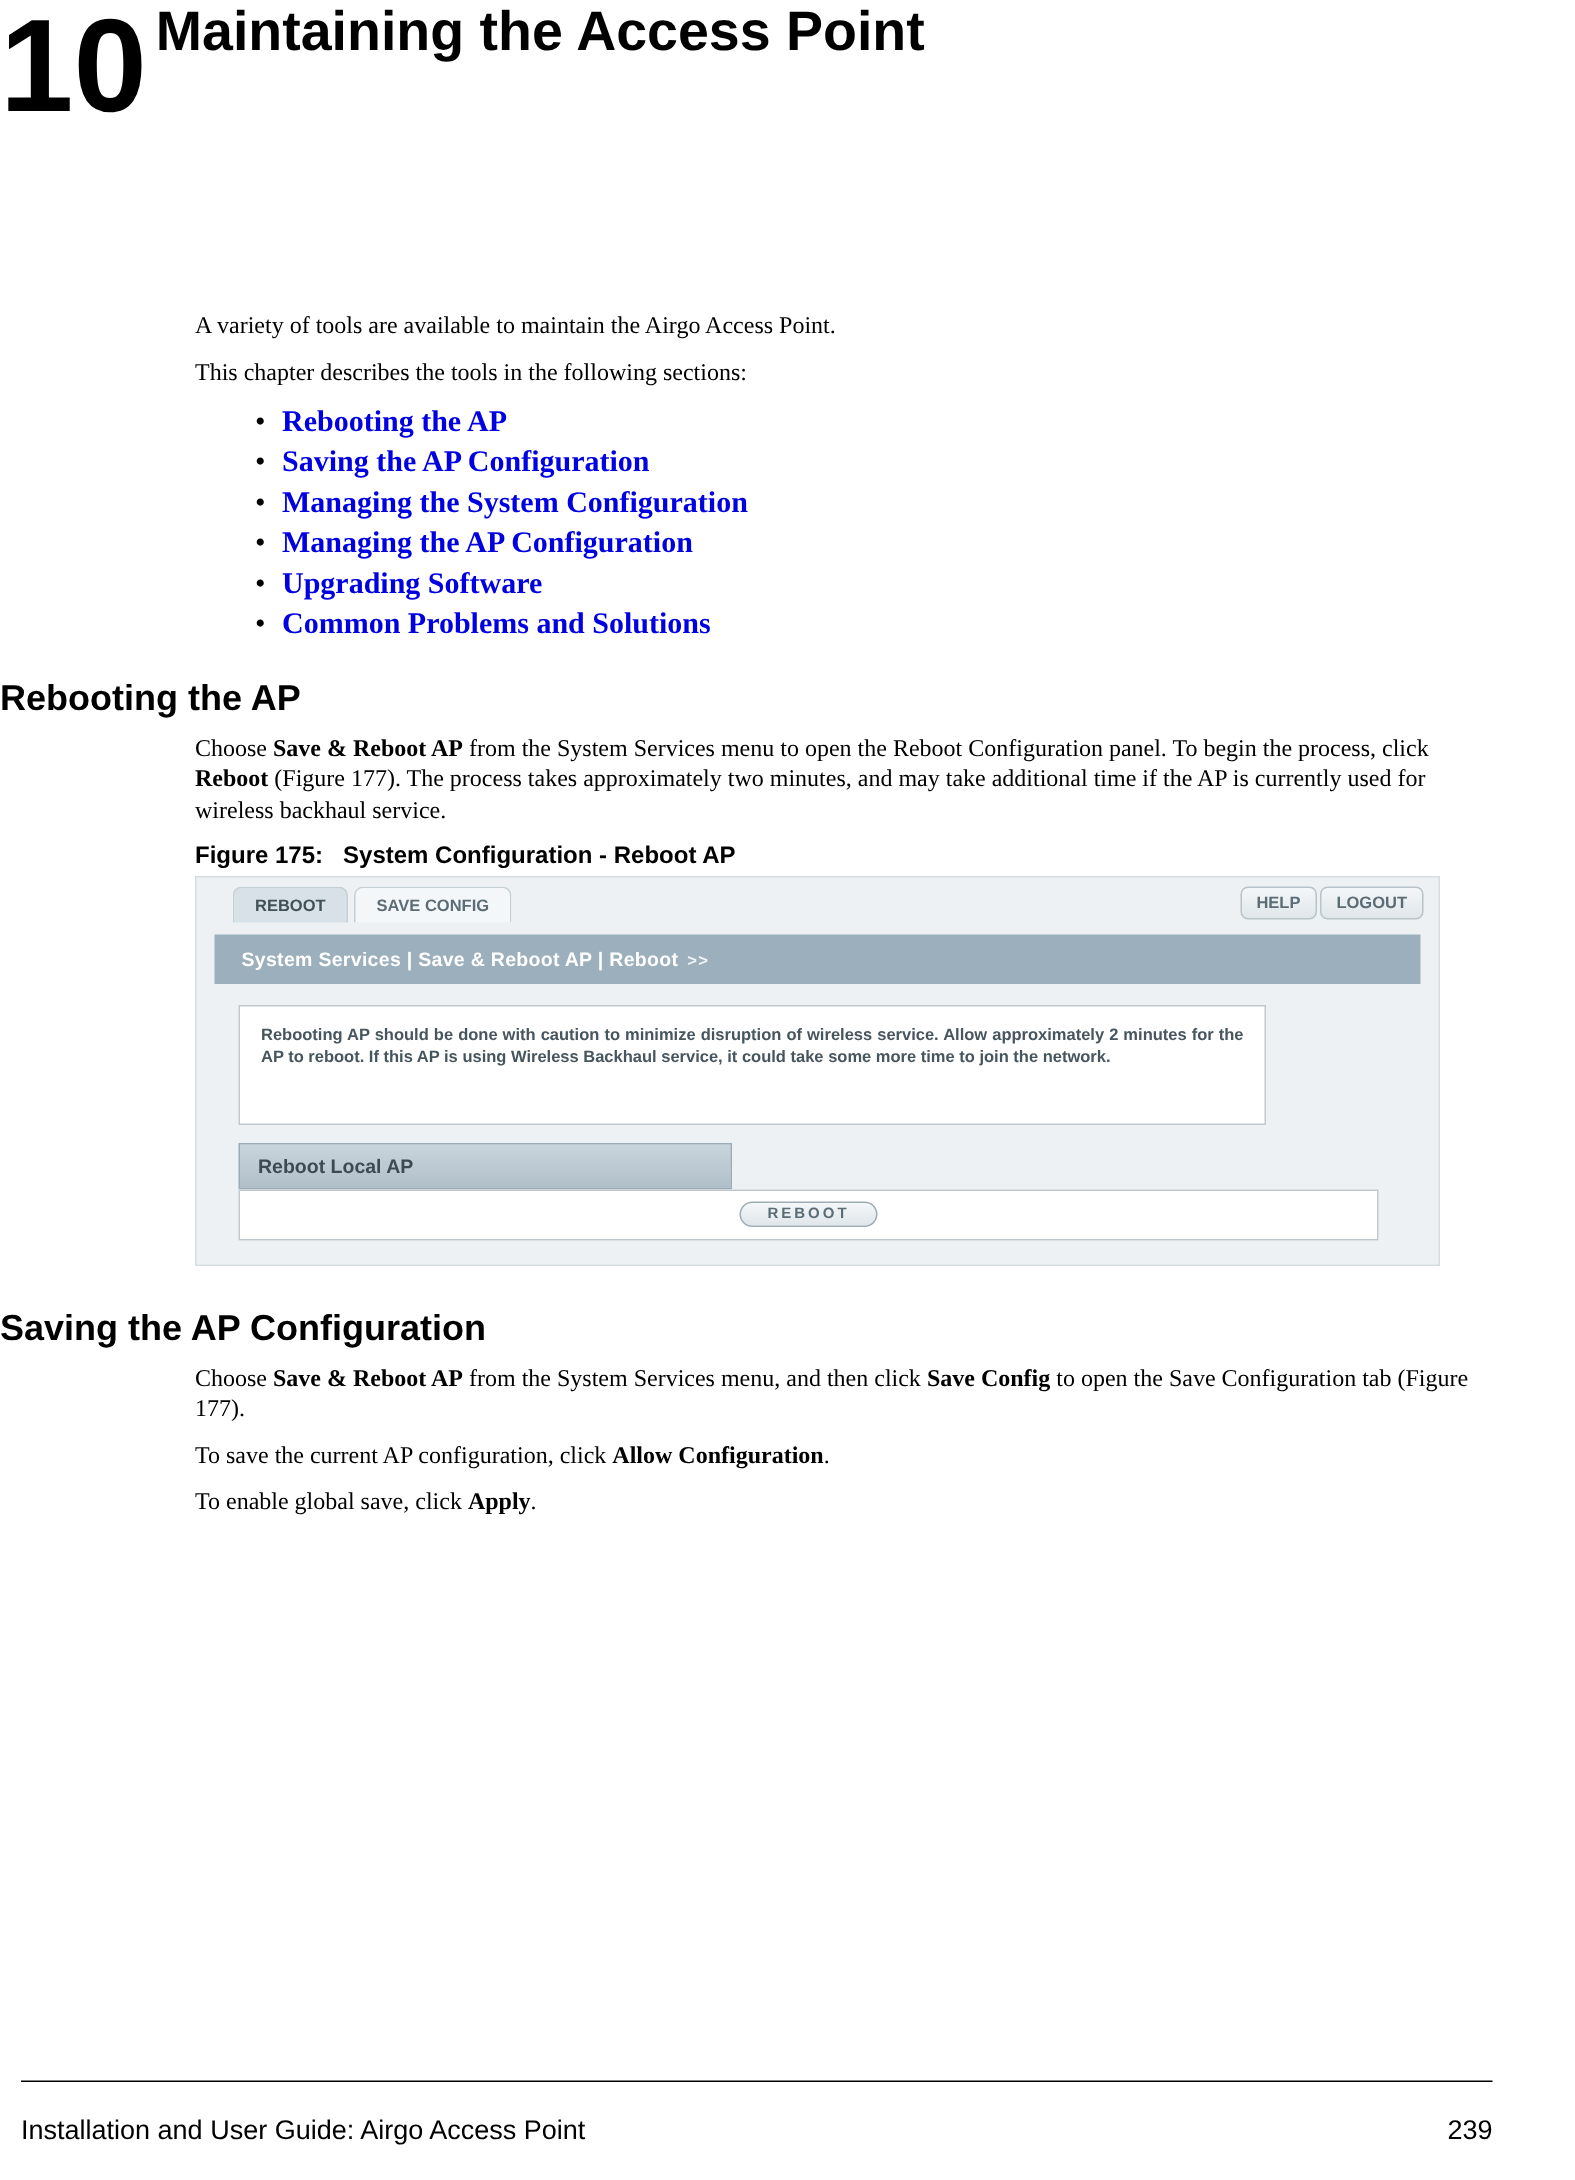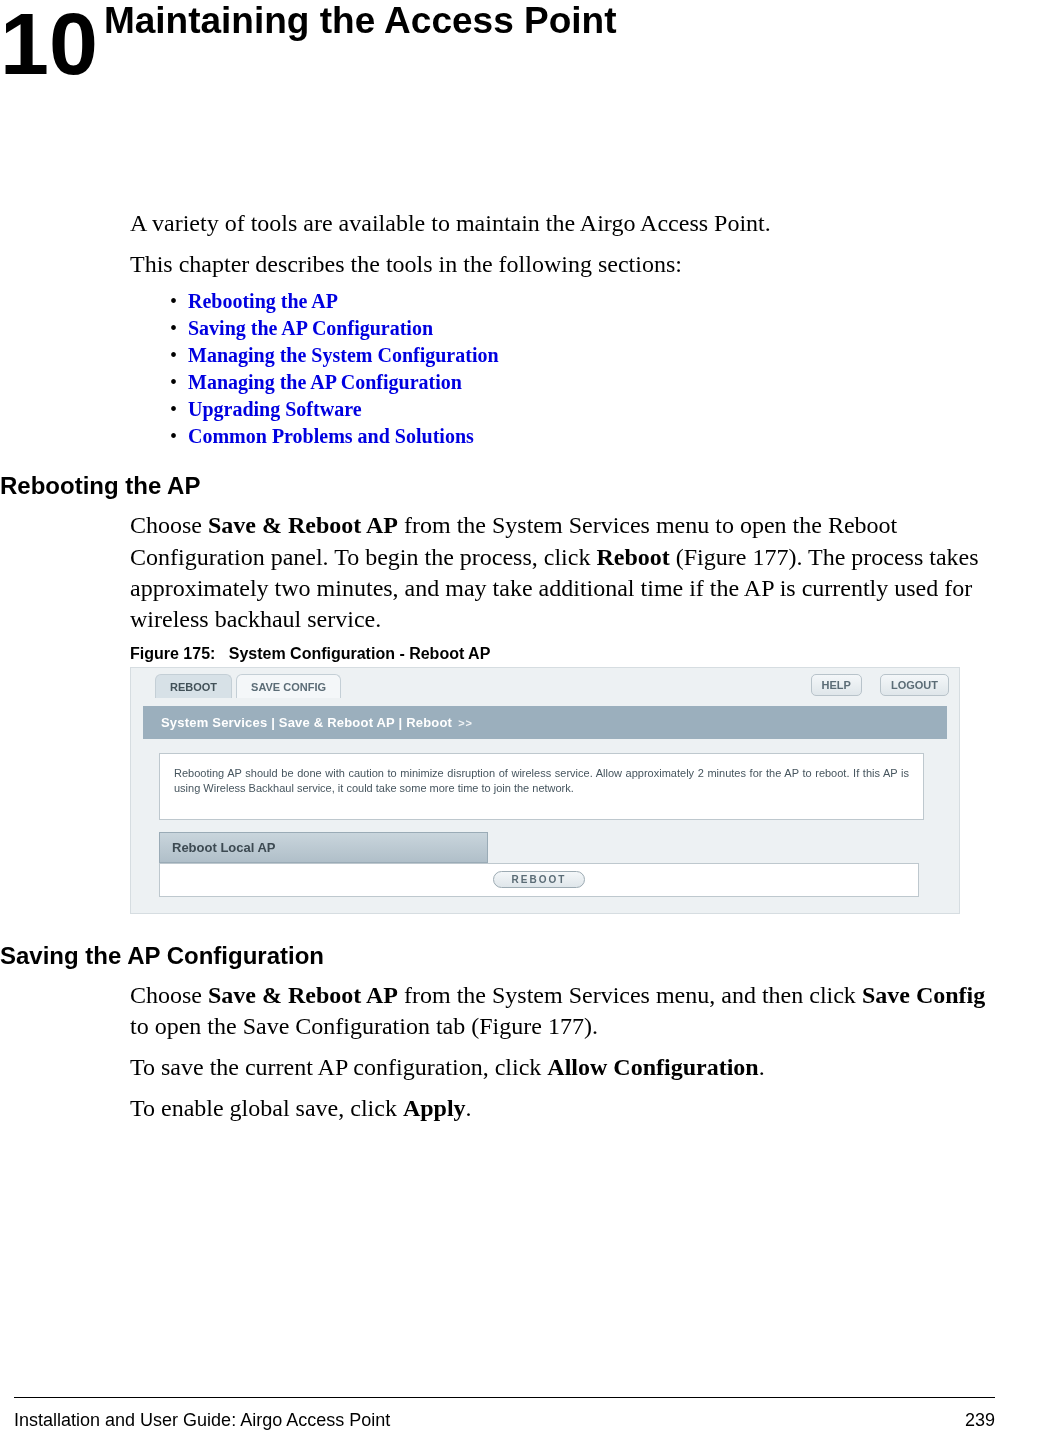--- a/index.html
+++ b/index.html
@@ -20,21 +20,21 @@
       line-height: 1;
       margin-right: 6px;
     }
     .chapter-title {
       font-family: Arial, Helvetica, sans-serif;
       font-size: 37px;
       font-weight: bold;
       margin-top: 0;
     }
     .body { margin-left: 130px; }
-    .para { font-size: 24px; margin-bottom: 10px; line-height: 1.3; }
+    .para { font-size: 16px; margin-bottom: 10px; line-height: 1.3; }
     .toc-list { list-style: none; margin-left: 40px; margin-top: 6px; margin-bottom: 24px; }
     .toc-list li { margin-bottom: 4px; font-size: 20px; }
     .bullet { display: inline-block; width: 18px; }
     .link { color: #0000e0; font-weight: bold; }
     .h2 {
       font-family: Arial, Helvetica, sans-serif;
       font-size: 24px;
       font-weight: bold;
       margin-left: 0;
       margin-top: 18px;
@@ -70,21 +70,21 @@
       font-size: 11px;
       font-weight: bold;
       color: #5b6c76;
       background: #f4f7f9;
       border: 1px solid #c4cfd6;
       border-bottom: none;
       border-radius: 6px 6px 0 0;
       padding: 6px 14px 5px 14px;
     }
     .tab.active { background: #d7e1e7; color: #425158; }
-    .top-buttons { display: flex; gap: 18px; }
+    .top-buttons { display: flex; gap: 2px; }
     .pill-btn {
       font-family: Verdana, Arial, sans-serif;
       font-size: 11px;
       font-weight: bold;
       color: #5b6c76;
       background: linear-gradient(#f4f7f9, #dfe6ea);
       border: 1px solid #b8c3ca;
       border-radius: 5px;
       padding: 4px 10px;
     }
@@ -96,27 +96,28 @@
       font-weight: bold;
       padding: 9px 18px;
       margin: 0 12px 0 12px;
       letter-spacing: 0.2px;
     }
     .breadcrumb .arrow { font-size: 11px; opacity: 0.85; margin-left: 6px; letter-spacing: 1px; }
     .info-box {
       background: #fff;
       border: 1px solid #bec8ce;
       margin: 14px 28px 12px 28px;
-      padding: 12px 14px 23px 14px;
+      padding: 12px 14px 36px 14px;
       font-family: Verdana, Arial, sans-serif;
       font-size: 11px;
       color: #46555e;
       line-height: 1.35;
       text-align: justify;
-      width: 765px;
+      width: 685px;
+      font-weight: bold;
     }
     .section-bar {
       font-family: Verdana, Arial, sans-serif;
       font-size: 13px;
       font-weight: bold;
       color: #3d4a52;
       background: linear-gradient(#c9d5dc, #b0bfc9);
       border: 1px solid #9aabb6;
       margin: 0 28px;
       padding: 7px 12px;
@@ -143,21 +144,21 @@
       border-radius: 10px;
       padding: 2px 18px;
     }
 
     .footer {
       position: absolute;
       bottom: 22px;
       left: 14px;
       right: 55px;
       border-top: 1px solid #000;
-      padding-top: 12px;
+      padding-top: 22px;
       display: flex;
       justify-content: space-between;
       font-family: Arial, Helvetica, sans-serif;
       font-size: 18px;
     }
   </style>
 </head>
 <body>
 
 <div class="chapter-header">

